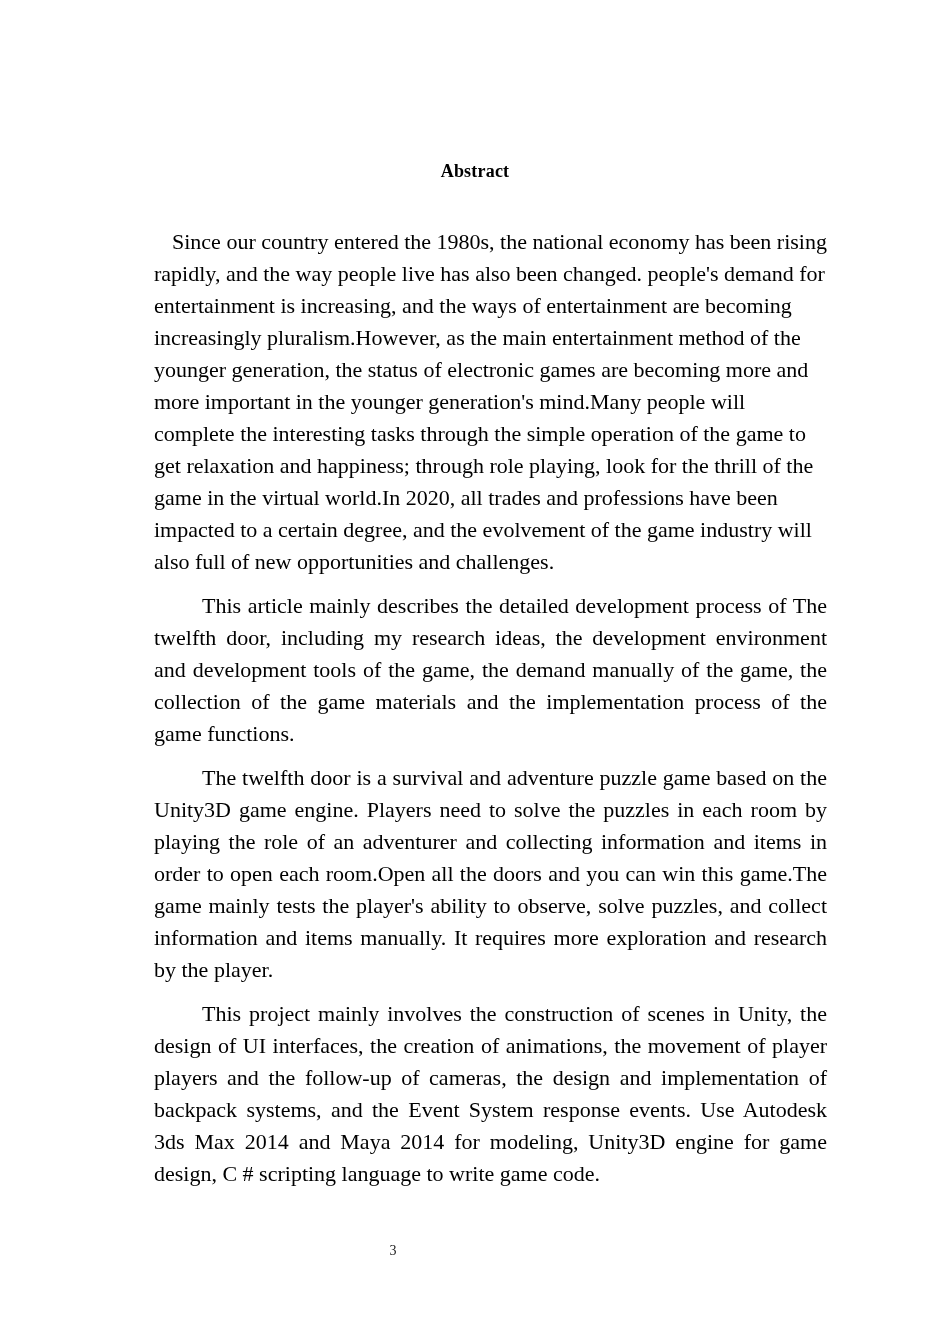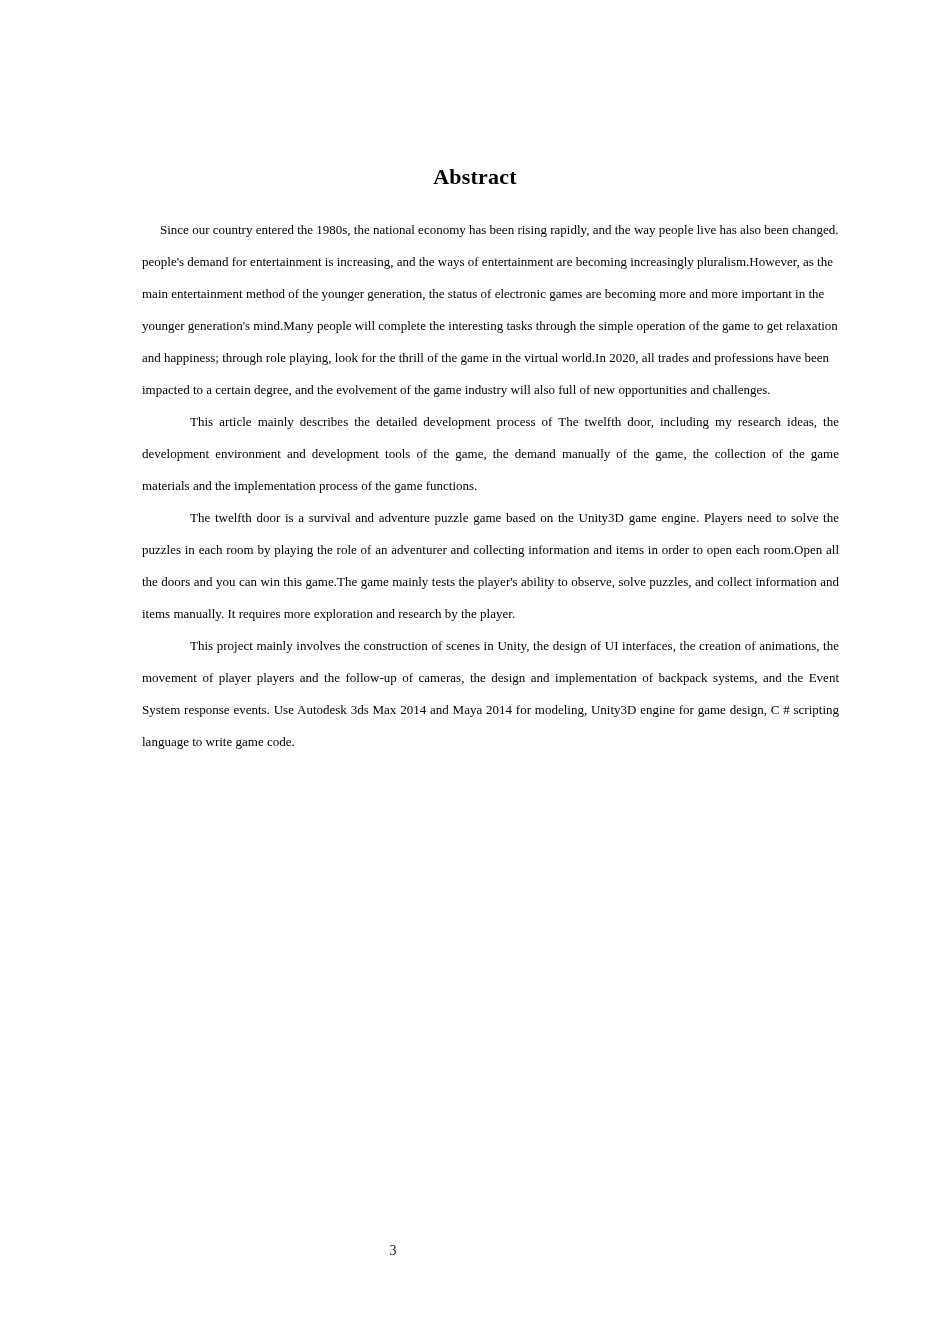--- a/index.html
+++ b/index.html
@@ -17,34 +17,34 @@
     font-family: "Liberation Serif", "DejaVu Serif", serif;
     color: #000000;
     box-sizing: border-box;
   }
   .doc-title {
     position: absolute;
     left: 0;
     top: 149px;
     width: 950px;
     text-align: center;
-    font-size: 22px;
+    font-size: 18px;
     font-weight: bold;
     letter-spacing: 0.2px;
     font-family: "Liberation Serif", "DejaVu Serif", serif;
   }
   .body-block {
     position: absolute;
     left: 142px;
     top: 214px;
     width: 697px;
   }
   p.para {
-    margin: 0;
-    font-size: 13px;
+    margin: 12px;
+    font-size: 22px;
     line-height: 32px;
     text-align: left;
     hyphens: none;
     -webkit-hyphens: none;
   }
   p.para.justified {
     text-align: justify;
     text-justify: inter-word;
   }
   p.para.indent-small {

